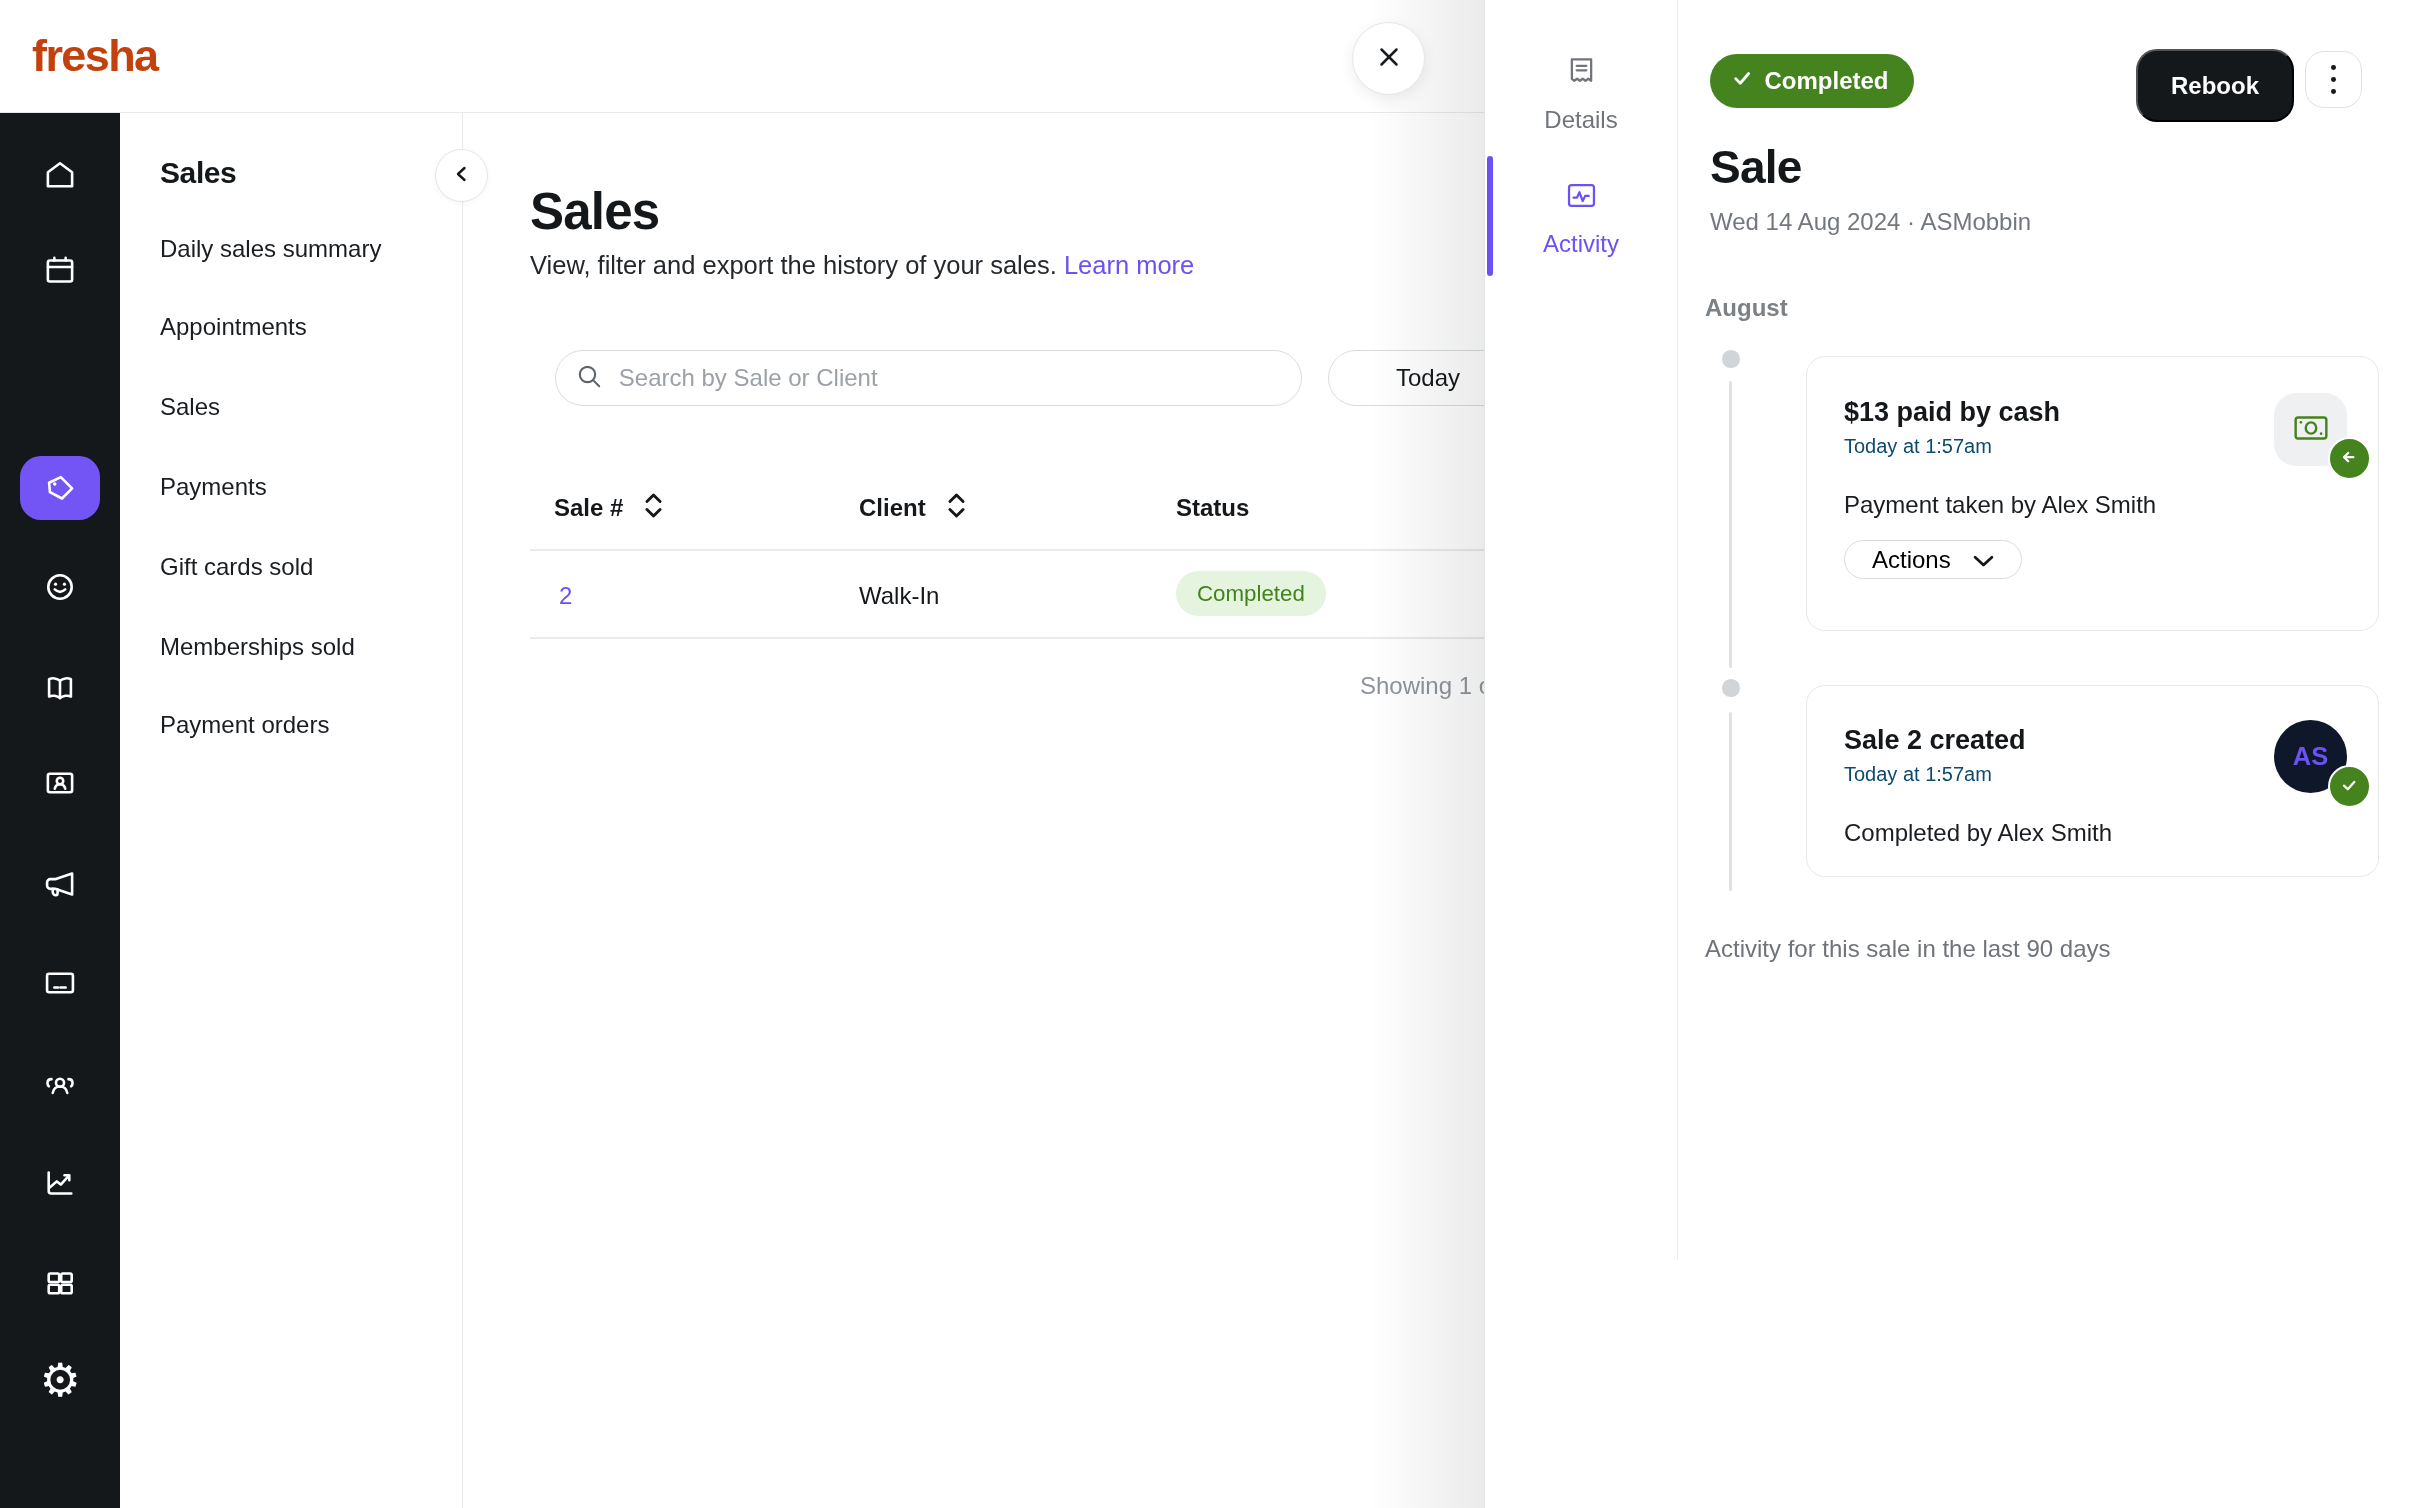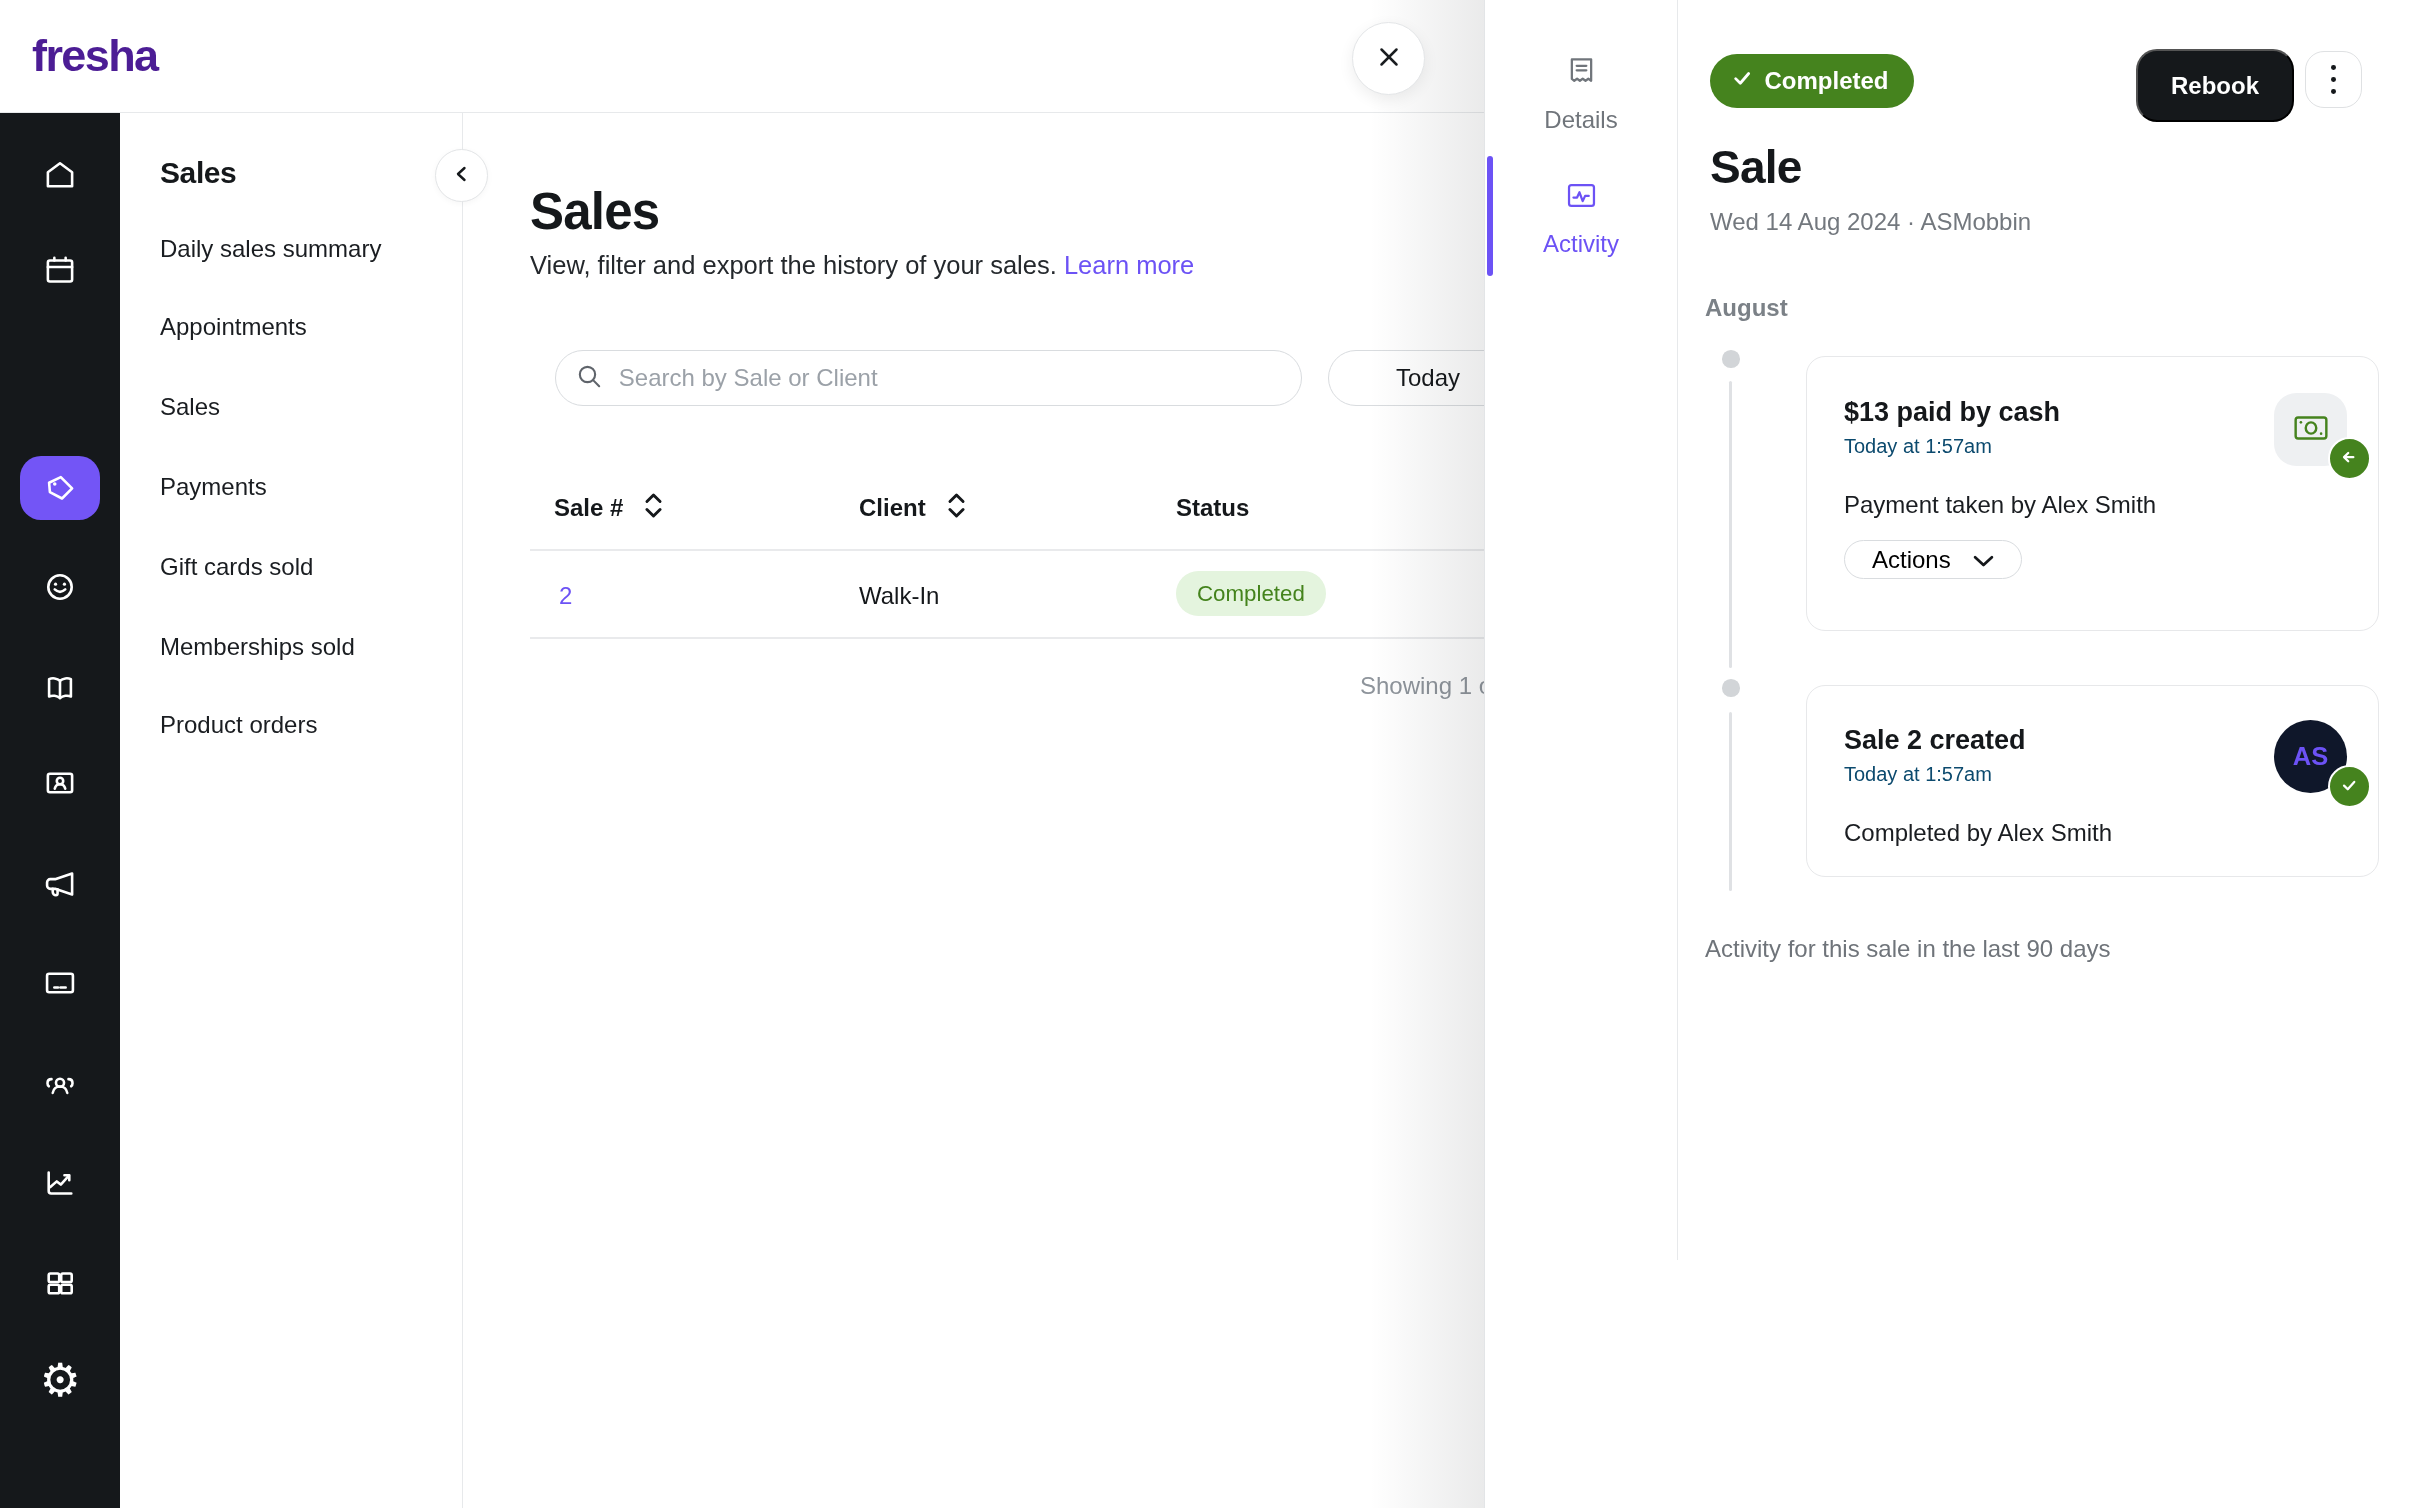--- a/index.html
+++ b/index.html
@@ -1,21 +1,21 @@
 <!DOCTYPE html>
 <html style="font-size:12.8px"><head>
 <meta charset="utf-8">
 <style>
   html,body{margin:0;padding:0;background:#fff;}
   .app{position:relative;width:2413px;height:1508px;overflow:hidden;background:#fff;
        font-family:"Liberation Sans","DejaVu Sans",sans-serif;color:#15181B;}
   .abs{position:absolute;}
   
   .topbar{left:0;top:0;width:2413px;height:112px;background:#fff;border-bottom:1.6px solid #E7E9EB;z-index:2;}
-  .logo{left:32px;top:0;height:144px;line-height:112px;font-size:45px;font-weight:700;letter-spacing:-1.6px;color:#4c1d95;}
+  .logo{left:32px;top:0;height:144px;line-height:112px;font-size:45px;font-weight:700;letter-spacing:-1.6px;color:#c2410c;}
   
   .rail{left:0;top:113px;width:120px;height:1395px;background:#15181B;z-index:2;}
   .rail-btn{position:absolute;left:20px;width:80px;height:64px;display:flex;align-items:center;justify-content:center;border-radius:21px;}
   .rail-btn.active{background:#7355F6;}
   .rail-btn svg{display:block;}
   .gear-glyph{font-family:"DejaVu Sans",sans-serif;font-size:46px;color:#fff;line-height:1;}
   
   .submenu{left:120px;top:113px;width:342px;height:1395px;background:#fff;border-right:1.6px solid #E7E9EB;z-index:2;}
   .submenu-title{left:160px;top:156px;font-size:30px;font-weight:700;letter-spacing:-0.4px;}
   .submenu-item{left:160px;width:263px;height:35px;font-size:24px;color:#1A1D21;line-height:35px;}
@@ -192,21 +192,21 @@
   </nav>
 
   <nav class="abs submenu">
     <div class="abs submenu-title" style="left:40px;top:43px">Sales</div>
     <div class="abs submenu-item" style="left:40px;top:118px">Daily sales summary</div>
     <div class="abs submenu-item" style="left:40px;top:196px">Appointments</div>
     <div class="abs submenu-item" style="left:40px;top:276px">Sales</div>
     <div class="abs submenu-item" style="left:40px;top:356px">Payments</div>
     <div class="abs submenu-item" style="left:40px;top:436px">Gift cards sold</div>
     <div class="abs submenu-item" style="left:40px;top:516px">Memberships sold</div>
-    <div class="abs submenu-item" style="left:40px;top:594px">Product orders</div>
+    <div class="abs submenu-item" style="left:40px;top:594px">Payment orders</div>
   </nav>
   <button class="abs collapse-btn">
     <span><svg width="24" height="24" viewBox="0 0 24 24" fill="none" stroke="#15181B" stroke-width="2.4" stroke-linecap="round" stroke-linejoin="round">
           <path d="M14.5 6 L8 12 L14.5 18"></path>
         </svg></span>
   </button>
 
   <main>
     <h1 class="abs page-title" style="margin:0">Sales</h1>
     <div class="abs page-subtitle">

